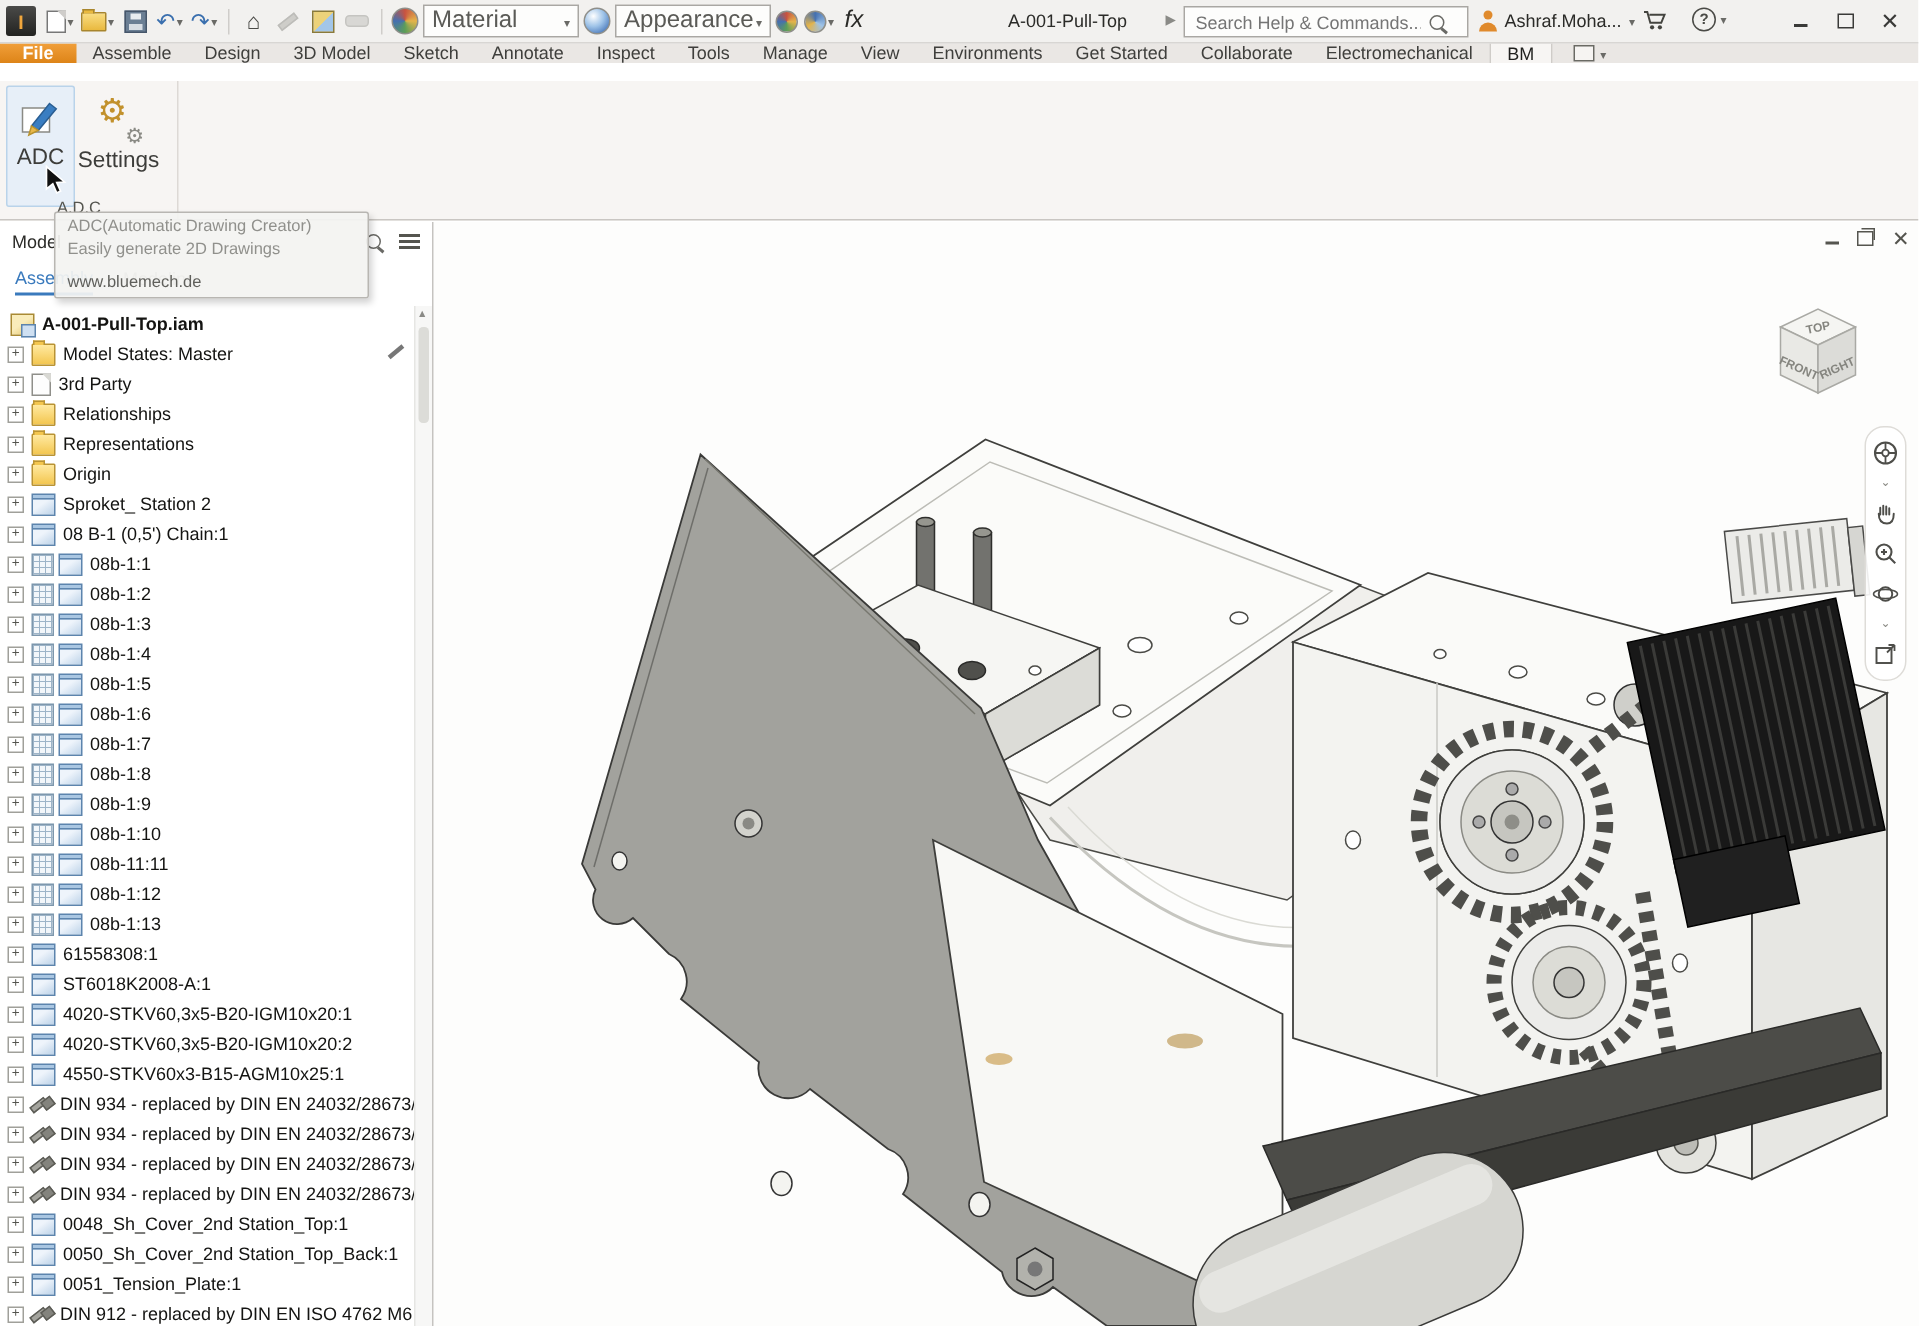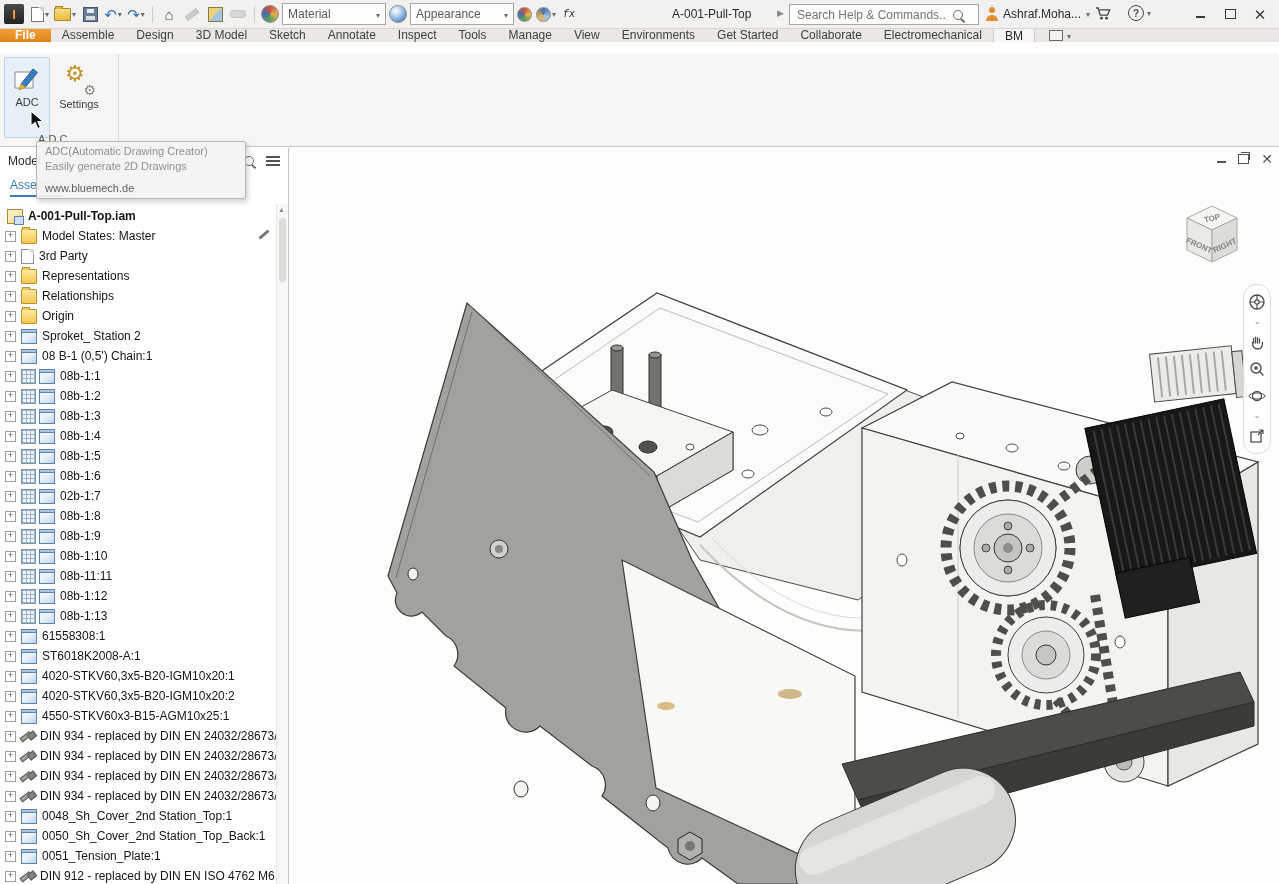--- a/index.html
+++ b/index.html
@@ -24,22 +24,22 @@
   .pencilbar-ic{width:12px;height:3px;background:#a3a39d;border:1px solid #7e7e78;transform:rotate(-38deg)}
   .cube-ic{width:13px;height:13px;border:1px solid #8a7a3a;background:linear-gradient(135deg,#ecd27a 50%,#a3c6e8 50%)}
   .tube-ic{width:14px;height:6px;border-radius:3px;background:#b9b9b4;border:1px solid #8f8f8a}
   .gicon{opacity:.45}
   .sphere{width:16px;height:16px;border-radius:50%;border:1px solid #8f8f8a;flex:0 0 auto}
   .sphere.material{background:conic-gradient(#c85340,#e4b44a,#5c9e58,#4470b0,#c85340)}
   .sphere.appearance{background:radial-gradient(circle at 35% 30%,#fff,#9ec3e8 45%,#3f6fb5 90%)}
   .sphere.small{width:13px;height:13px}
   .sphere.small.alt{background:conic-gradient(#4470b0,#9ec3e8,#e4b44a,#4470b0)}
   .combo{display:flex;align-items:center;justify-content:space-between;width:92px;height:20px;background:#fdfdfc;
-    border:1px solid #a9a7a3;padding:0 5px;color:#5a5a56;font-size:12px}
-  .fx-ic{font-family:Liberation Mono, monospace;font-style:italic;font-size:10px;color:#44444
+    border:1px solid #a9a7a3;padding:0 5px;color:#5a5a56;font-size:16px}
+  .fx-ic{font-family:Liberation Sans, sans-serif;font-style:italic;font-size:16px;color:#44444
 0;padding:0 3px}
   .doc-title{position:absolute;left:672px;top:7px;font-size:12px;color:#2b2b28}
   .title-arrow{position:absolute;left:777px;top:8px;font-size:9px;color:#8a8a86}
   .search-box{position:absolute;left:789px;top:4px;width:178px;height:19px;background:#fdfdfc;border:1px solid #a9a7a3;
     display:flex;align-items:center;padding:0 5px;gap:4px}
   .search-box input{border:none;outline:none;background:transparent;width:150px;font-size:12px;color:#555;font-family:"Liberation Sans",sans-serif}
   .mag{width:8px;height:8px;border:1.5px solid #6a6a66;border-radius:50%;position:relative;flex:0 0 auto}
   .mag::after{content:"";position:absolute;left:7px;top:7px;width:5px;height:1.5px;background:#6a6a66;transform:rotate(40deg);transform-origin:left center}
   .user-chip{position:absolute;left:985px;top:4px;display:flex;align-items:center;gap:4px;height:20px}
   .person{width:14px;height:14px;position:relative}
@@ -59,21 +59,21 @@
   .rtab{display:flex;align-items:center;padding:0 11px;color:#3f3f3c;font-size:12px;cursor:default}
   .rtab.file{background:linear-gradient(#f2a13c,#dd8418);color:#fff;font-weight:bold;padding:0 15px}
   .rtab.active{background:#f7f5f3;color:#1f1f1d;border:1px solid #cfccc8;border-bottom:none}
   .panel-toggle{display:flex;align-items:center;gap:3px;margin-left:14px;color:#55554f}
   .panel-toggle .boxy{width:12px;height:9px;border:1px solid #6a6a64;background:#f6f4f2}
   
   .ribbon-panel{position:absolute;top:54px;left:0;right:0;height:92px;background:#f7f5f3;border-bottom:1px solid #c9c6c2;z-index:28}
   .rgroup{position:absolute;left:0;top:0;bottom:0;width:118px;border-right:1px solid #ddd9d5}
   .bigbtn{position:absolute;top:3px;width:44px;height:74px;display:flex;flex-direction:column;align-items:center;
     justify-content:flex-start;gap:3px;padding-top:5px;border:1px solid transparent;border-radius:2px}
-  .bigbtn .blabel{font-size:11px;color:#3d3d3a}
+  .bigbtn .blabel{font-size:15px;color:#3d3d3a}
   .bigbtn.hovered{background:#e7eff8;border-color:#b9d3ea}
   .gear-wrap{position:relative;width:32px;height:32px}
   .gear-big{position:absolute;left:2px;top:0px;font-size:22px;color:#c2912c;line-height:1}
   .gear-small{position:absolute;right:-1px;bottom:-2px;font-size:14px;color:#8a8a84;line-height:1}
   .group-label{position:absolute;left:38px;bottom:1px;font-size:11px;color:#55554f}
   
   .tooltip{position:absolute;left:36px;top:141px;width:192px;background:rgba(243,243,241,.93);border:1px solid #b8b6b2;
     border-radius:2px;box-shadow:2px 3px 5px rgba(0,0,0,.18);padding:2px 8px;z-index:60;font-size:11px;color:#90908c;line-height:1.35}
   .tooltip .site{color:#5f5f5b;margin-top:7px}
   
@@ -279,26 +279,26 @@
     <span class="tlabel">Model States: Master</span>
   </div>
       <div class="trow">
     <span class="expander"></span>
     <span class="ticon i-doc"></span>
     <span class="tlabel">3rd Party</span>
   </div>
       <div class="trow">
     <span class="expander"></span>
     <span class="ticon i-folder"></span>
+    <span class="tlabel">Relationships</span>
+  </div>
+      <div class="trow">
+    <span class="expander"></span>
+    <span class="ticon i-folder"></span>
     <span class="tlabel">Representations</span>
-  </div>
-      <div class="trow">
-    <span class="expander"></span>
-    <span class="ticon i-folder"></span>
-    <span class="tlabel">Relationships</span>
   </div>
       <div class="trow">
     <span class="expander"></span>
     <span class="ticon i-folder"></span>
     <span class="tlabel">Origin</span>
   </div>
       <div class="trow">
     <span class="expander"></span>
     <span class="ticon i-part"></span>
     <span class="tlabel">Sproket_ Station 2</span>
@@ -341,21 +341,21 @@
       <div class="trow">
     <span class="expander"></span>
     <span class="ticon i-grid"></span>
         <span class="ticon i-part"></span>
     <span class="tlabel">08b-1:6</span>
   </div>
       <div class="trow">
     <span class="expander"></span>
     <span class="ticon i-grid"></span>
         <span class="ticon i-part"></span>
-    <span class="tlabel">02b-1:7</span>
+    <span class="tlabel">08b-1:7</span>
   </div>
       <div class="trow">
     <span class="expander"></span>
     <span class="ticon i-grid"></span>
         <span class="ticon i-part"></span>
     <span class="tlabel">08b-1:8</span>
   </div>
       <div class="trow">
     <span class="expander"></span>
     <span class="ticon i-grid"></span>

